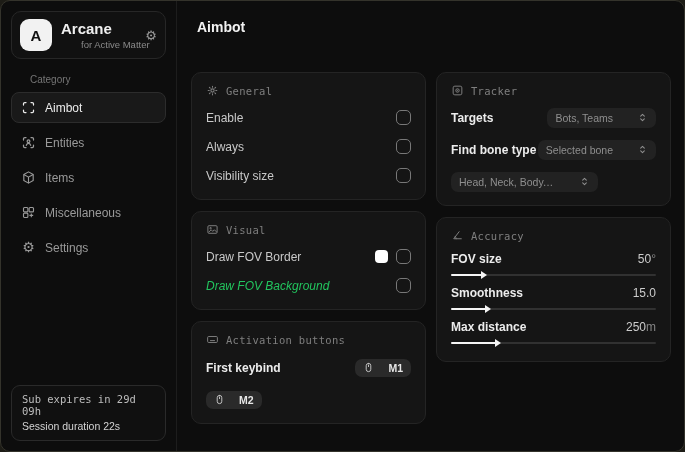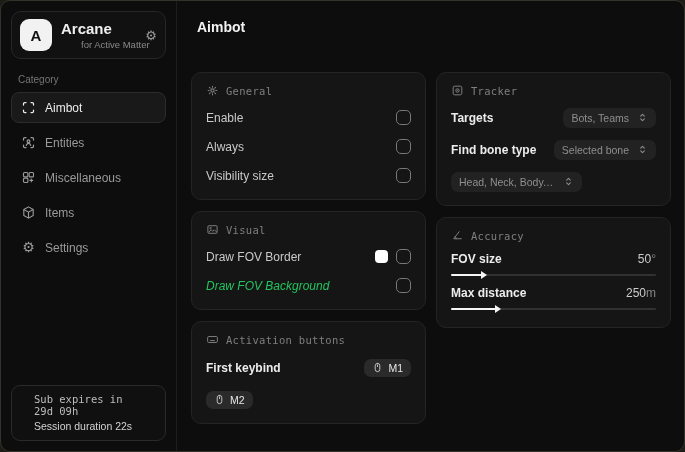--- a/index.html
+++ b/index.html
@@ -33,37 +33,37 @@
     width:32px; height:32px; border-radius:9px;
     background:#f2f2f2; color:#111;
     display:flex; align-items:center; justify-content:center;
     font-weight:700; font-size:15px;
     flex:0 0 auto;
   }
   .brand-text { flex:1; min-width:0; }
   .brand-name { font-size:15px; font-weight:700; color:#efefef; }
   .brand-sub { font-size:9.5px; color:#8a8a8a; margin-top:2px; white-space:nowrap;margin-left:20px; }
   .brand-gear { color:#9a9a9a; font-size:13px; cursor:default; }
-  .category-label { font-size:10px; color:#757575; margin:15px 7px 7px; }
+  .category-label { font-size:10px; color:#757575; margin:15px 19px 7px; }
   .nav-item {
     display:flex; align-items:center; gap:9px;
     height:31px; padding:0 9px; margin-bottom:4px;
     border-radius:8px; border:1px solid transparent;
     font-size:12px; color:#9a9a9a; cursor:pointer;
   }
   .nav-item.selected {
     background:#191919; border-color:#2c2c2c; color:#ececec;
   }
   .nav-item .ic { width:15px; height:15px; flex:0 0 auto; display:block; }
   .nav-item svg { width:15px; height:15px; display:block; }
   .gear-glyph { font-size:14px; line-height:15px; width:15px; text-align:center; }
   .sidebar-footer {
     position:absolute; left:10px; right:10px; bottom:10px;
     border:1px solid #2a2a2a; border-radius:9px;
-    padding:7px 22px 8px; background:#101010;
+    padding:7px 10px 8px; background:#101010;
   }
   .footer-line1 { font-family:"DejaVu Sans Mono", monospace; font-size:10.5px; color:#bdbdbd; }
   .footer-line2 { font-size:10.5px; font-weight:400; color:#d3d3d3; margin-top:3px; }
   
   .main { position:absolute; left:177px; top:0; right:0; bottom:0; padding:14px 13px; }
   .page-title { font-size:14px; font-weight:700; color:#f2f2f2; margin:4px 0 16px 6px; }
   .columns { display:flex; gap:10px;margin-top:37px; }
   .col { width:240px; }
   .card {
     background:#151515; border:1px solid #242424; border-radius:10px;
@@ -83,27 +83,27 @@
   .row-label { font-size:12px; color:#c9c9c9; }
   .row-label.dim { color:#22c55e;font-style:italic; }
   .row-label.strong { color:#ececec; font-weight:700; }
   .right-group { display:flex; align-items:center; gap:8px; }
   .checkbox {
     width:15px; height:15px; border:1.5px solid #787878; border-radius:5px;
     background:transparent; cursor:pointer;
   }
   .swatch { width:13px; height:13px; border-radius:4px; cursor:pointer; }
   .keybind-chip {
-    display:flex; align-items:center; gap:5px;
+    display:flex; align-items:center; gap:14px;
     background:#2a2a2a; border-radius:7px; padding:3px 8px;
-    font-size:10.5px; color:#e6e6e6; cursor:pointer;
+    font-size:10.5px; color:#e6e6e6; cursor:pointer;font-weight:bold;
   }
   .keybind-chip svg { width:11px; height:11px; display:block; color:#cfcfcf; }
   .dropdown-chip {
-    display:flex; align-items:center; gap:8px;
+    display:flex; align-items:center; gap:24px;
     background:#222222; border-radius:7px; padding:4px 8px;
     font-size:10.5px; color:#8f8f8f; cursor:pointer;
     white-space:nowrap;
   }
   .dropdown-chip .dd-text { max-width:118px; overflow:hidden; text-overflow:ellipsis; }
   .dropdown-chip svg { width:11px; height:11px; display:block; color:#8f8f8f; flex:0 0 auto; }
   
   .slider-group { margin-top:10px; }
   .slider-head { display:flex; align-items:center; justify-content:space-between; }
   .slider-value { font-size:12px; color:#cdcdcd; }
@@ -162,40 +162,40 @@
           <circle cx="12" cy="10" r="2.2"></circle>
             <path d="M8.5 16.5c.8-2 2-3 3.5-3s2.7 1 3.5 3"></path>
         </svg>
       </span>
       <span>Entities</span>
     </div>
 
     <div class="nav-item">
       <span class="ic">
         <svg viewBox="0 0 24 24" fill="none" stroke="currentColor" stroke-width="1.8" stroke-linejoin="round">
+          <path d="M12 3l7.5 4.2v9.6L12 21l-7.5-4.2V7.2z"></path>
+            <path d="M12 11.4L19.5 7.2M12 11.4v9.6M12 11.4L4.5 7.2"></path>
+        </svg>
+      </span>
+      <span>Items</span>
+    </div>
+
+    <div class="nav-item">
+      <span class="ic">
+        <svg viewBox="0 0 24 24" fill="none" stroke="currentColor" stroke-width="1.8" stroke-linejoin="round">
           <rect x="4" y="4" width="7" height="7" rx="1.5"></rect>
             <rect x="13" y="4" width="7" height="7" rx="1.5"></rect>
           <rect x="4" y="13" width="7" height="7" rx="1.5"></rect>
             <path d="M16.5 13.5v6M13.5 16.5h6"></path>
         </svg>
       </span>
       <span>Miscellaneous</span>
     </div>
 
     <div class="nav-item">
-      <span class="ic">
-        <svg viewBox="0 0 24 24" fill="none" stroke="currentColor" stroke-width="1.8" stroke-linejoin="round">
-          <path d="M12 3l7.5 4.2v9.6L12 21l-7.5-4.2V7.2z"></path>
-            <path d="M12 11.4L19.5 7.2M12 11.4v9.6M12 11.4L4.5 7.2"></path>
-        </svg>
-      </span>
-      <span>Items</span>
-    </div>
-
-    <div class="nav-item">
       <span class="gear-glyph">⚙</span>
       <span>Settings</span>
     </div>
 
     <div class="sidebar-footer">
       <div class="footer-line1">Sub expires in 29d 09h</div>
       <div class="footer-line2">Session duration 22s</div>
     </div>
   </div>
 
@@ -333,20 +333,31 @@
               <span class="row-label strong">FOV size</span>
               <span class="slider-value"><span>50</span><span class="unit">°</span></span>
             </div>
             <div class="slider-track">
               <div class="slider-fill" style="width: 15%;">
                   <div class="slider-thumb"></div>
                 </div>
             </div>
           </div>
 
+          <div class="slider-group">
+            <div class="slider-head">
+              <span class="row-label strong">Smoothness</span>
+              <span class="slider-value"><span>15.0</span><span class="unit"></span></span>
+            </div>
+            <div class="slider-track">
+              <div class="slider-fill" style="width: 17%;">
+                  <div class="slider-thumb"></div>
+                </div>
+            </div>
+          </div>
 
           <div class="slider-group">
             <div class="slider-head">
               <span class="row-label strong">Max distance</span>
               <span class="slider-value"><span>250</span><span class="unit">m</span></span>
             </div>
             <div class="slider-track">
               <div class="slider-fill" style="width: 22%;">
                   <div class="slider-thumb"></div>
                 </div>

